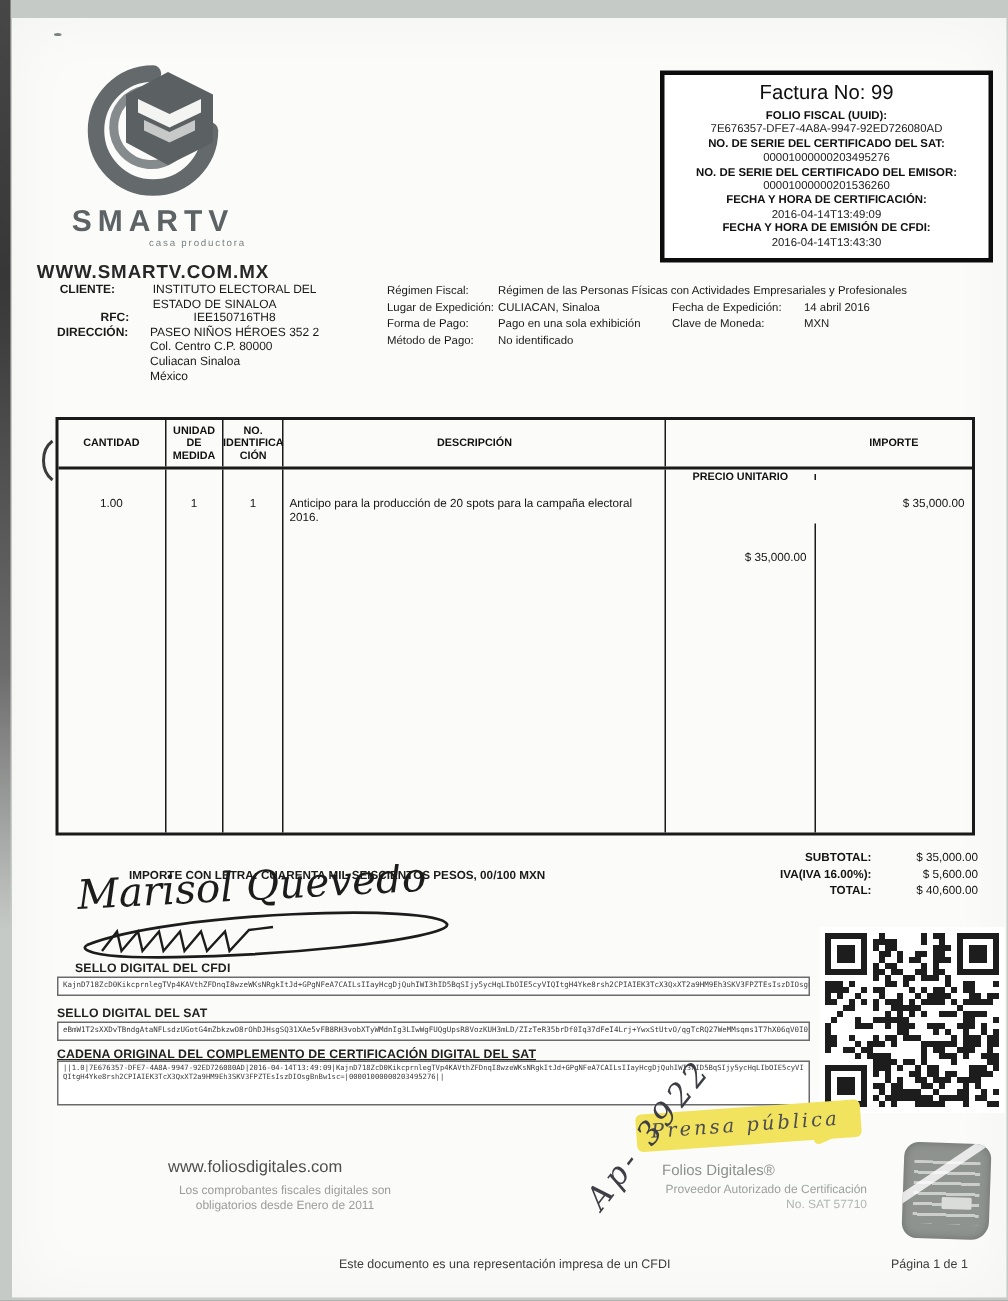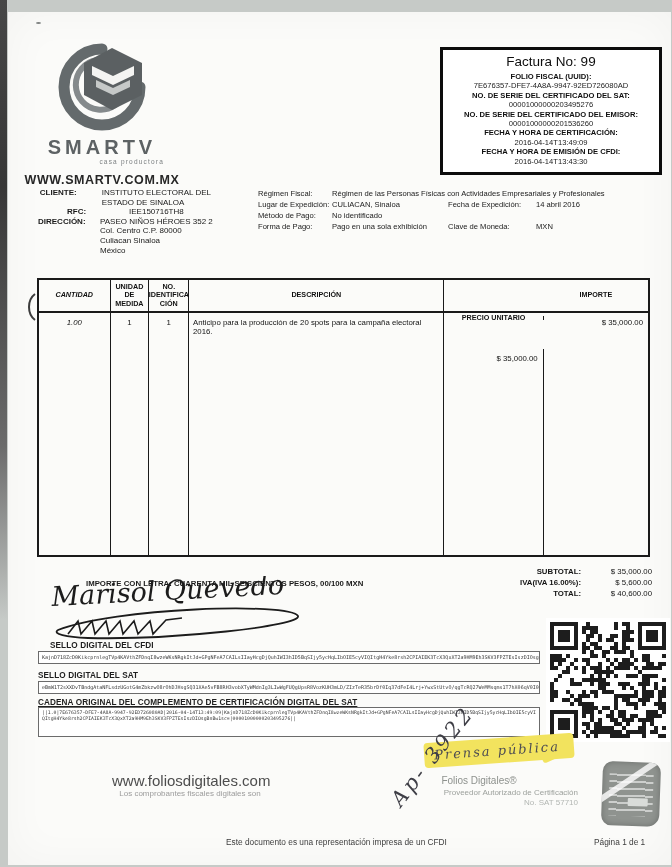--- a/index.html
+++ b/index.html
@@ -44,22 +44,22 @@
   .fl2 { width:88px; flex:none; }
 
   
   .items { position:absolute; left:37px; top:278px; width:613px; height:279px; border:2px solid #1a1a1a; background:transparent; }
   .thead { display:flex; height:33px; border-bottom:2px solid #1a1a1a; }
   .tbody { display:flex; height:242px; }
   .th, .td { border-right:1.5px solid #1a1a1a; }
   .th:last-child, .td:last-child { border-right:none; }
   .th { display:flex; align-items:center; justify-content:center; text-align:center;
         font-weight:bold; font-size:7.2px; line-height:8.4px; padding:2px; color:#111; }
-  .td { font-size:7.8px; color:#141414; padding-top:5px; }
-  .w-cant { width:72px;font-style:italic; } .w-uni { width:39px; } .w-noid { width:40px; }
+  .td { font-size:7.8px; color:#141414; padding-top:18px; }
+  .w-cant { width:72px; } .w-uni { width:39px; } .w-noid { width:40px; }
   .w-desc { width:257px; } .w-pu { width:100px;margin-top:36px; } .w-imp { width:105px; }
   .ta-c { text-align:center; } .ta-r { text-align:right; padding-right:5px; }
   .td.w-desc { padding-left:4px; padding-right:8px; line-height:9.4px; }
 
   
   .importe-letra { position:absolute; left:86px; top:568px; font-size:7.8px; font-weight:bold; color:#1a1a1a;margin-top:11px; }
   .totals { position:absolute; left:440px; top:566px; width:212px; font-size:7.8px; line-height:11px; color:#141414; }
   .t-row { display:flex; }
   .t-label { flex:1; text-align:right; font-weight:bold; padding-right:9px; }
   .t-val { width:62px; text-align:right; flex:none; }
@@ -79,21 +79,21 @@
 
   
   .hl { position:absolute; left:424px; top:738px; width:150px; height:25px; background:#f2e35e;
         transform:rotate(-4deg); border-radius:4px; display:flex; align-items:center; padding-left:10px; }
   .hl-text { font-family:"DejaVu Serif", serif; font-style:italic; font-size:13px; color:#4c4c52; letter-spacing:2px; }
   .hl2 { position:absolute; left:540px; top:744px; width:26px; height:15px; background:#f2e35e; transform:rotate(-24deg); border-radius:3px; }
   .ap { position:absolute; left:386px; top:796px; font-family:"DejaVu Serif", serif; font-style:italic;
         font-size:21px; color:#3e3e46; transform:rotate(-52deg); transform-origin:left top; letter-spacing:3px; }
 
   
-  .fd-site { position:absolute; left:112px; top:772px; font-size:15px; color:#4d4d4d; }
+  .fd-site { position:absolute; left:112px; top:772px; font-size:11px; color:#4d4d4d; }
   .fd-note { position:absolute; left:64px; top:789px; width:252px; text-align:center; font-size:8px; line-height:10px; color:#9c9c9c; }
   .pac-name { position:absolute; left:380px; top:775px; width:198px; text-align:center; font-size:10px; color:#8d918d; }
   .pac-role { position:absolute; left:340px; top:788px; width:238px; text-align:right; font-size:8px; color:#9da19d; }
   .pac-sat  { position:absolute; left:340px; top:798px; width:238px; text-align:right; font-size:8px; color:#b2b6b2; }
   .pac-seal { position:absolute; left:602px; top:762px; width:58px; height:64px; background:#8f938f;
     border-radius:10px 10px 12px 10px; transform:rotate(2deg); overflow:hidden;
     box-shadow: inset 0 0 6px rgba(0,0,0,0.25); }
   .pac-seal::before { content:''; position:absolute; left:-14px; top:10px; width:96px; height:6px;
     background:rgba(255,255,255,0.8); transform:rotate(-36deg); }
   .seal-lines { position:absolute; left:7px; top:12px; right:7px; bottom:10px;
@@ -170,28 +170,28 @@
       <div class="fl">Régimen Fiscal:</div>
       <div class="fv1">Régimen de las Personas Físicas con Actividades Empresariales y Profesionales</div>
     </div>
     <div class="f-row">
       <div class="fl">Lugar de Expedición:</div>
       <div class="fvx">CULIACAN, Sinaloa</div>
       <div class="fl2">Fecha de Expedición:</div>
       <div>14 abril 2016</div>
     </div>
     <div class="f-row">
-      <div class="fl">Método de Pago:</div>
-      <div class="fv1">No identificado</div>
-    </div>
-    <div class="f-row">
       <div class="fl">Forma de Pago:</div>
       <div class="fvx">Pago en una sola exhibición</div>
       <div class="fl2">Clave de Moneda:</div>
       <div>MXN</div>
+    </div>
+    <div class="f-row">
+      <div class="fl">Método de Pago:</div>
+      <div class="fv1">No identificado</div>
     </div>
   </div>
 
   <div class="items">
     <div class="thead">
       <div class="th w-cant">CANTIDAD</div>
       <div class="th w-uni">UNIDAD DE MEDIDA</div>
       <div class="th w-noid">NO. IDENTIFICA CIÓN</div>
       <div class="th w-desc">DESCRIPCIÓN</div>
       <div class="th w-pu">PRECIO UNITARIO</div>
@@ -567,20 +567,21 @@
 
   <div class="hl2"></div>
   <div class="hl">
     <span class="hl-text">Prensa pública</span>
   </div>
   <div class="ap">Ap- 3922</div>
 
   <div class="fd-site">www.foliosdigitales.com</div>
   <div class="fd-note">
     <div>Los comprobantes fiscales digitales son</div>
+    <div>obligatorios desde Enero de 2011</div>
   </div>
   <div class="pac-name">Folios Digitales®</div>
   <div class="pac-role">Proveedor Autorizado de Certificación</div>
   <div class="pac-sat">No. SAT 57710</div>
   <div class="pac-seal">
     <div class="seal-lines"></div>
     <div class="seal-chip"></div>
   </div>
   <div class="doc-note">Este documento es una representación impresa de un CFDI</div>
   <div class="page-num">Página 1 de 1</div>

